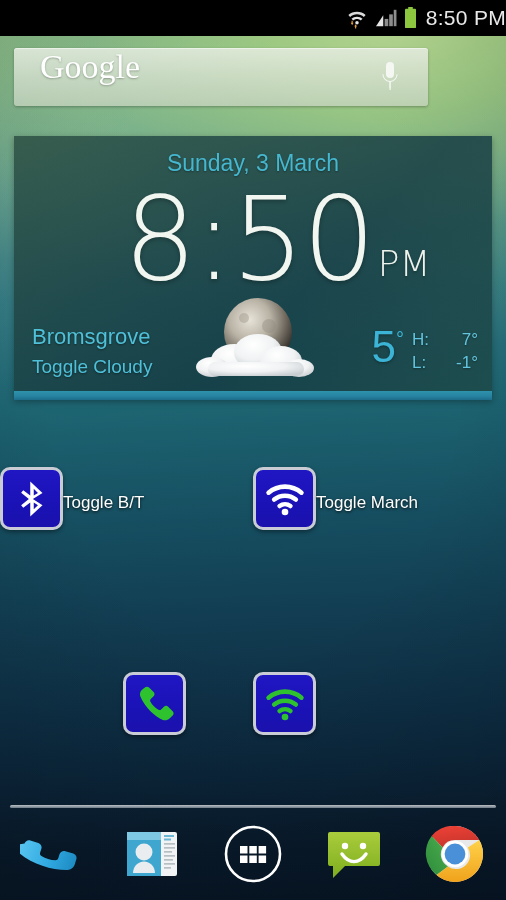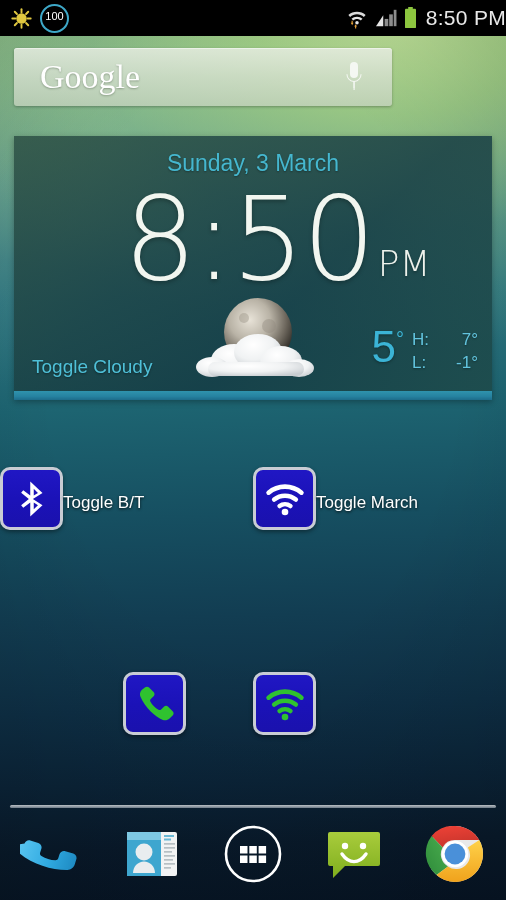--- a/index.html
+++ b/index.html
@@ -78,27 +78,26 @@
   }
   .icon-wifi-status { width: 22px; height: 22px; display:block; }
   .icon-signal { width: 22px; height: 20px; display:block; }
   .icon-battery { width: 13px; height: 22px; display:block; }
 
   
   .searchbar {
     position: absolute;
     left: 14px;
     top: 48px;
-    width: 378px;
+    width: 414px;
     height: 58px;
     border-radius: 3px;
     background: linear-gradient(180deg, rgba(231,237,226,0.86) 0%, rgba(214,224,208,0.80) 50%, rgba(199,212,192,0.76) 100%);
     box-shadow: 0 1px 3px rgba(0,0,0,0.28), inset 0 1px 0 rgba(255,255,255,0.45);
     display: flex;
-    align-items: center;
     z-index: 20;
   }
   .search-logo {
     color: #ffffff;
     font-family: "Liberation Serif", serif;
     font-size: 34px;
     padding-left: 26px;
     letter-spacing: 0px;
     text-shadow: 0 1px 2px rgba(90,105,85,0.55);
   }
@@ -282,40 +281,20 @@
 </style>
 </head>
 <body>
 
 <div id="screen">
 
   <div class="wallpaper"></div>
   <div class="wallpaper-vignette"></div>
 
   <div class="statusbar">
-    <div class="sb-left">
-      <span class="sun-icon">
-        <svg viewBox="0 0 24 24" width="21" height="21">
-          <g fill="#e0c840">
-            <circle cx="12" cy="12" r="6"></circle>
-            <g stroke="#e0c840" stroke-width="2.2" stroke-linecap="round">
-              <line x1="12" y1="1.5" x2="12" y2="5"></line>
-              <line x1="12" y1="19" x2="12" y2="22.5"></line>
-              <line x1="1.5" y1="12" x2="5" y2="12"></line>
-              <line x1="19" y1="12" x2="22.5" y2="12"></line>
-              <line x1="4.3" y1="4.3" x2="6.8" y2="6.8"></line>
-              <line x1="17.2" y1="17.2" x2="19.7" y2="19.7"></line>
-              <line x1="19.7" y1="4.3" x2="17.2" y2="6.8"></line>
-              <line x1="6.8" y1="17.2" x2="4.3" y2="19.7"></line>
-            </g>
-          </g>
-        </svg>
-      </span>
-      <span class="battery-badge">100</span>
-    </div>
     <div class="sb-right">
       <span class="icon-wifi-status">
         <svg viewBox="0 0 24 24" width="22" height="22">
           <g fill="#e6e6e6">
             <path d="M12 5.2c3.6 0 6.9 1.3 9.4 3.5l-1.9 2.1C17.4 9 14.8 8 12 8S6.6 9 4.5 10.8L2.6 8.7C5.1 6.5 8.4 5.2 12 5.2z" opacity="0.95"></path>
             <path d="M12 10.5c2.3 0 4.4 0.8 6 2.2l-1.9 2.1c-1.1-1-2.6-1.6-4.1-1.6s-3 0.6-4.1 1.6L6 12.7c1.6-1.4 3.7-2.2 6-2.2z"></path>
             <circle cx="12" cy="17.3" r="1.9"></circle>
           </g>
           <g fill="#e8a33a">
             <path d="M5.2 17.2l1.5 2.6 1.5-2.6h-0.9v-2.1h-1.2v2.1z"></path>
@@ -357,20 +336,21 @@
   </div>
 
   <div class="clockwidget">
     <div class="cw-date">Sunday, 3 March</div>
 
     <div class="cw-time-row">
       <span class="cw-time">8:50</span>
       <span class="cw-ampm">PM</span>
     </div>
 
+    <div class="cw-city">Bromsgrove</div>
     <div class="cw-cond">Toggle Cloudy</div>
 
     <div class="cw-weather-icon">
       <svg viewBox="0 0 140 100" width="140" height="100">
         <defs>
           <radialGradient id="moonGrad" cx="38%" cy="32%" r="72%">
             <stop offset="0%" stop-color="#e8e3d8"></stop>
             <stop offset="42%" stop-color="#b9b3a6"></stop>
             <stop offset="74%" stop-color="#6d675d"></stop>
             <stop offset="100%" stop-color="#2a2722"></stop>

